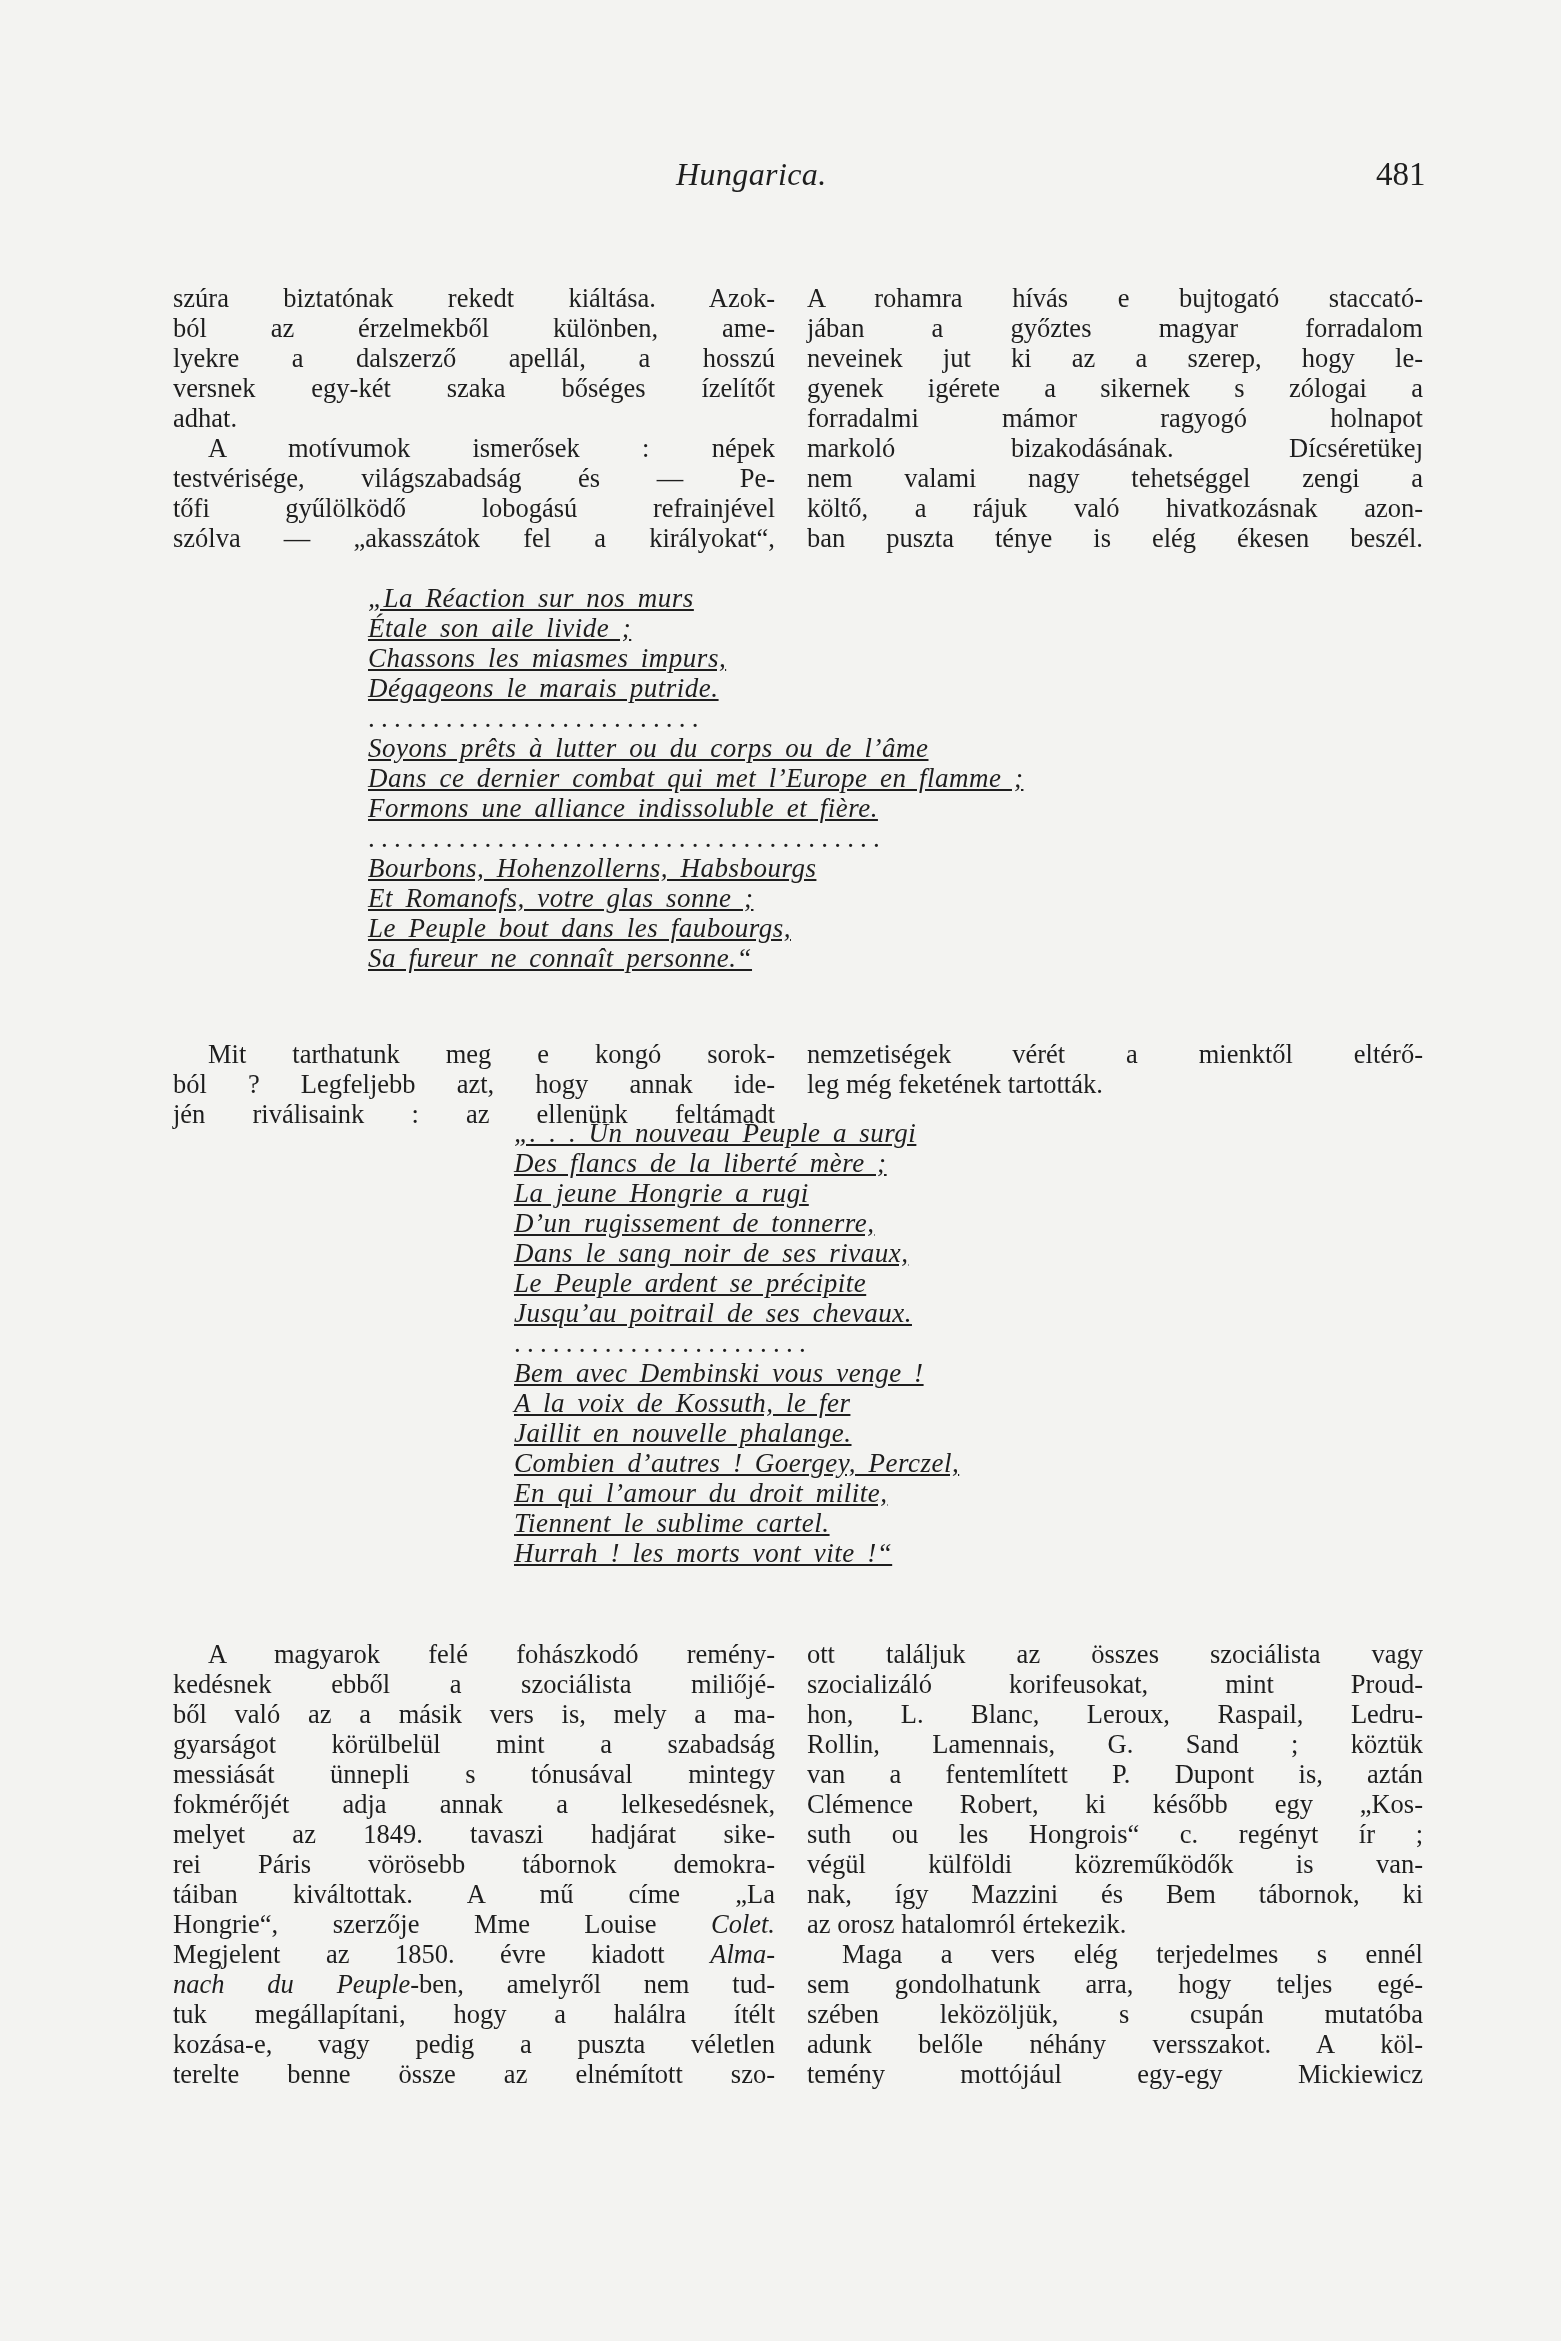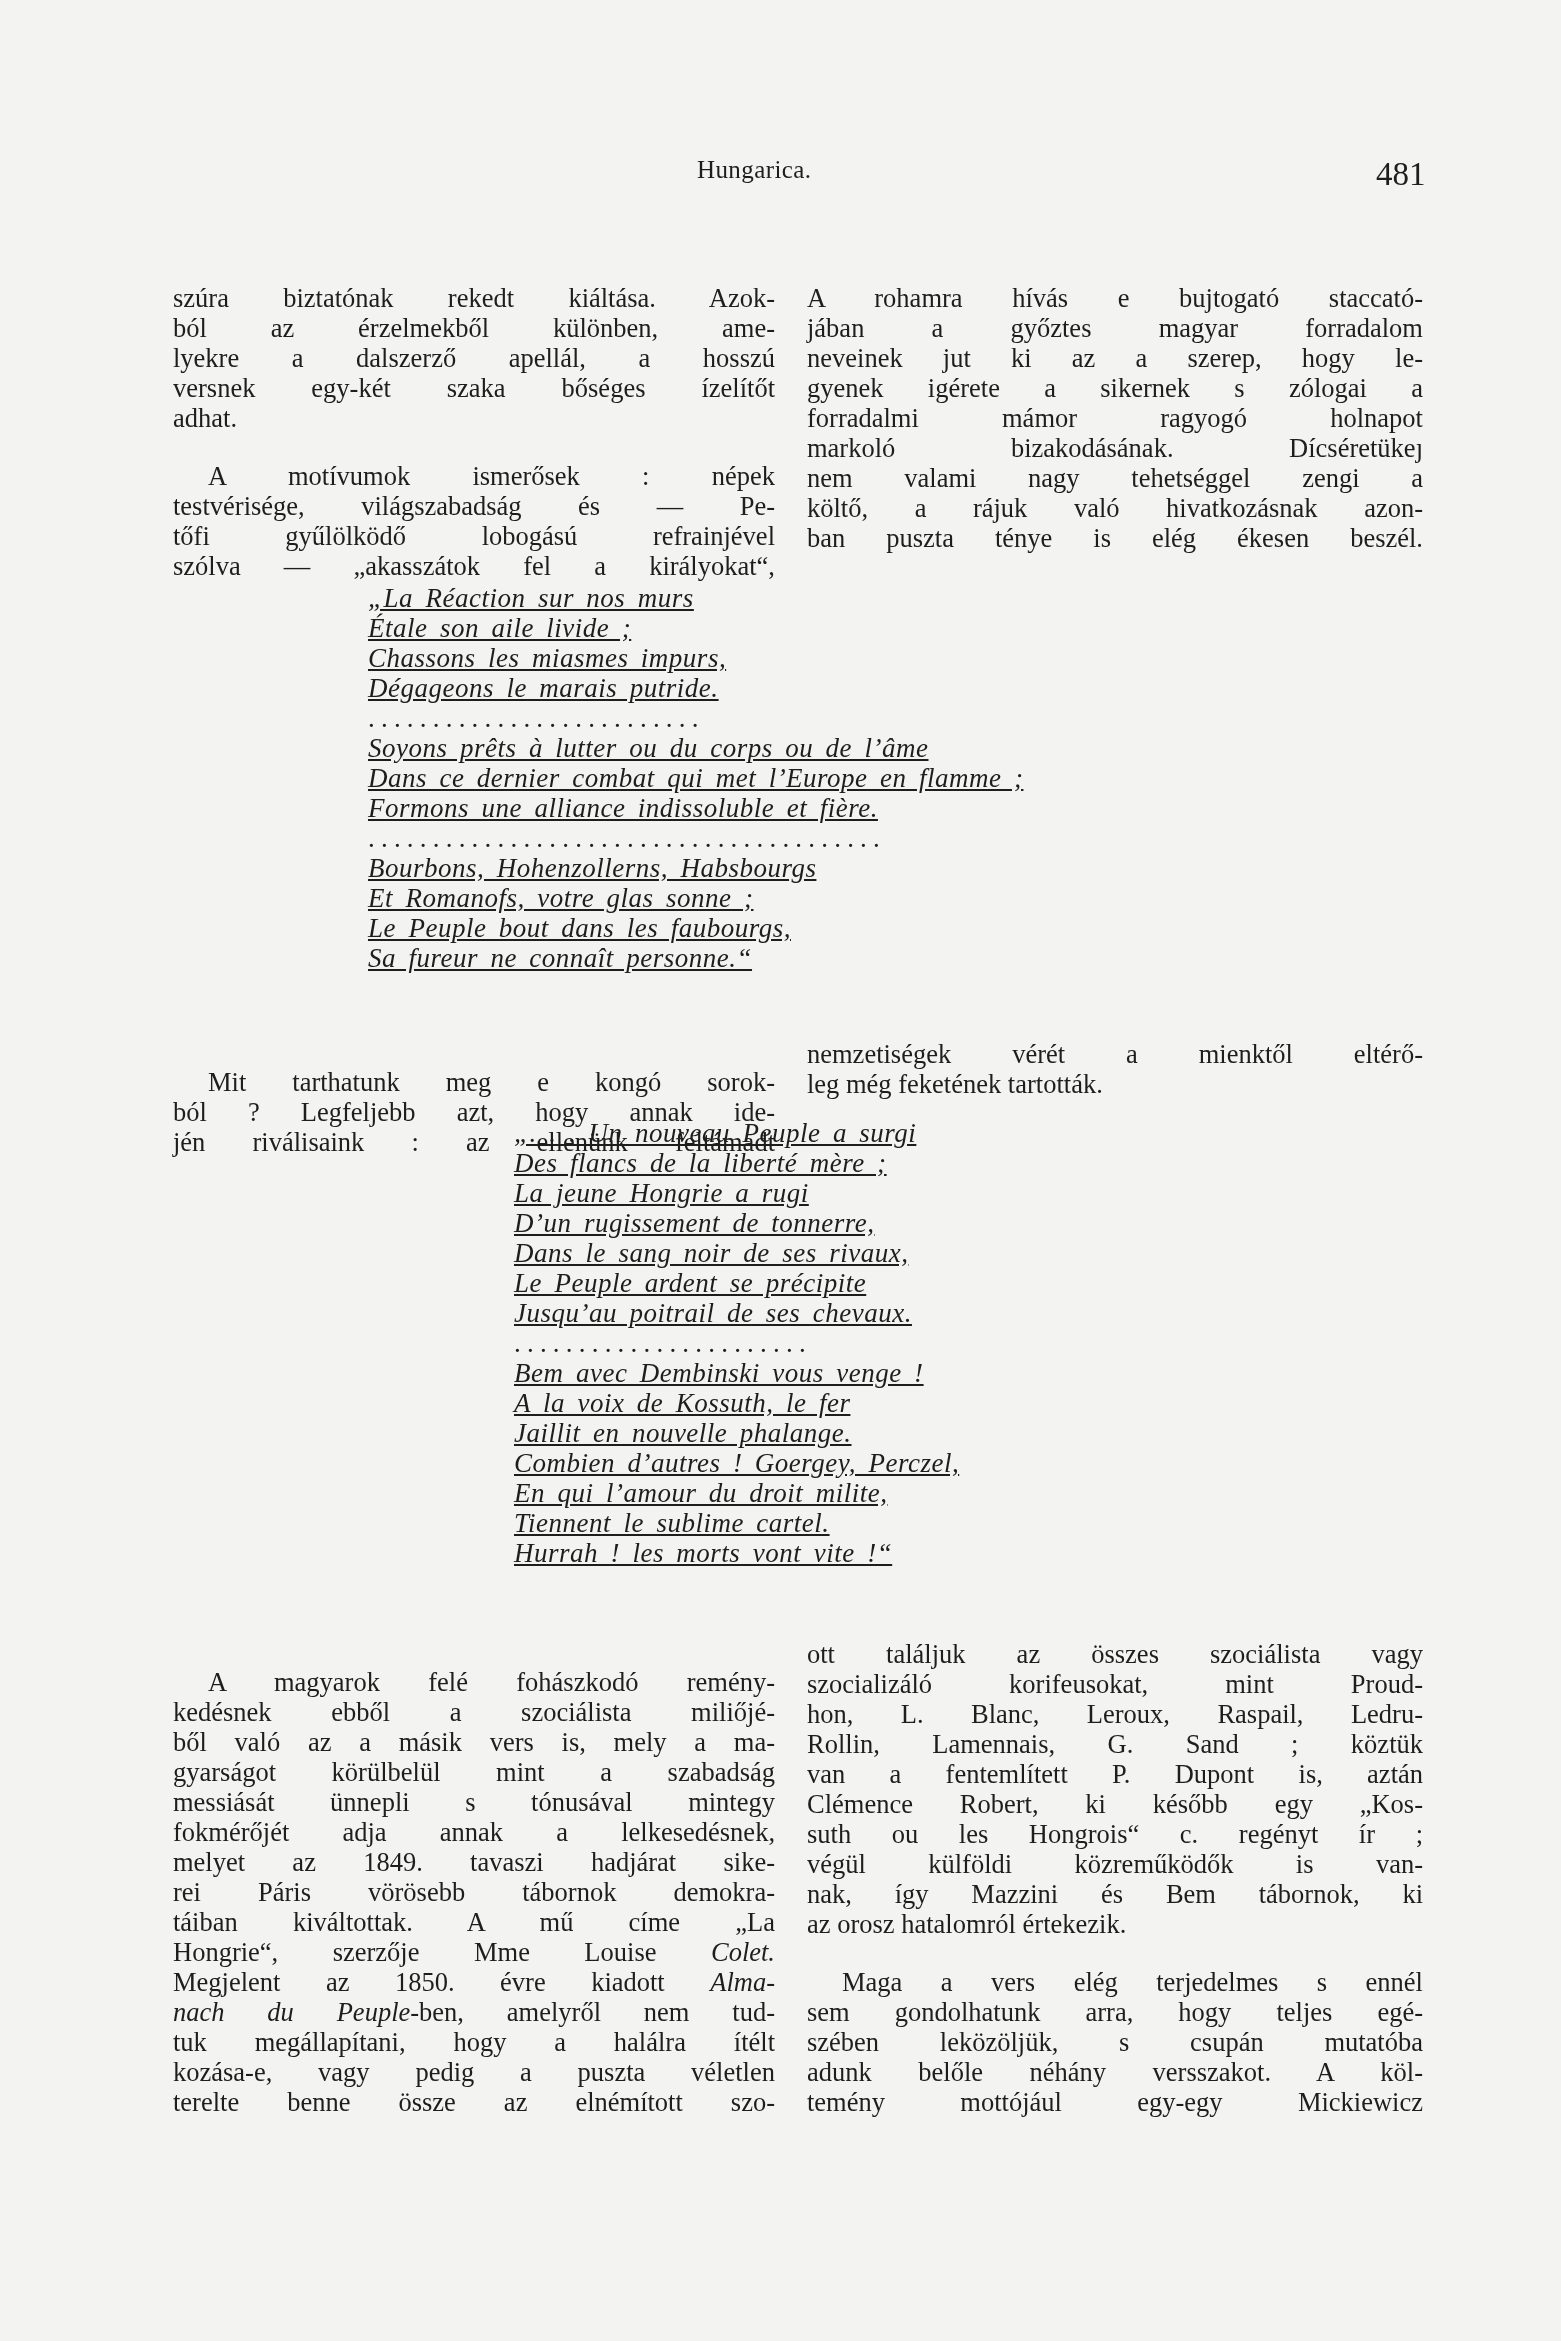--- a/index.html
+++ b/index.html
@@ -22,23 +22,24 @@
     }
     .running-head {
       position: absolute;
       top: 156px;
       left: 173px;
       width: 1249px;
       height: 43px;
     }
     .running-title {
       position: absolute;
-      left: 524px;
+      left: 503px;
       top: 0;
-      font-size: 25px;
+      font-style: italic;
+      font-size: 32px;
       letter-spacing: 0.4px;
     }
     .page-number {
       position: absolute;
       right: -3.5px;
       top: 0;
       font-size: 33px;
     }
     .col {
       position: absolute;
@@ -51,21 +52,20 @@
       display: block;
       text-align: justify;
       text-align-last: justify;
       white-space: nowrap;
     }
     .col .ln.last {
       text-align-last: left;
     }
     .col .indent {
       padding-left: 35px;
-      margin-top: 28px;
     }
     .col-left { left: 173px; width: 602px; }
     .col-right { left: 807px; width: 616px; }
 
     .block1 { top: 283px; }
     .block2 { top: 1039px; }
     .block3 { top: 1639px; }
 
     .poem {
       position: absolute;

